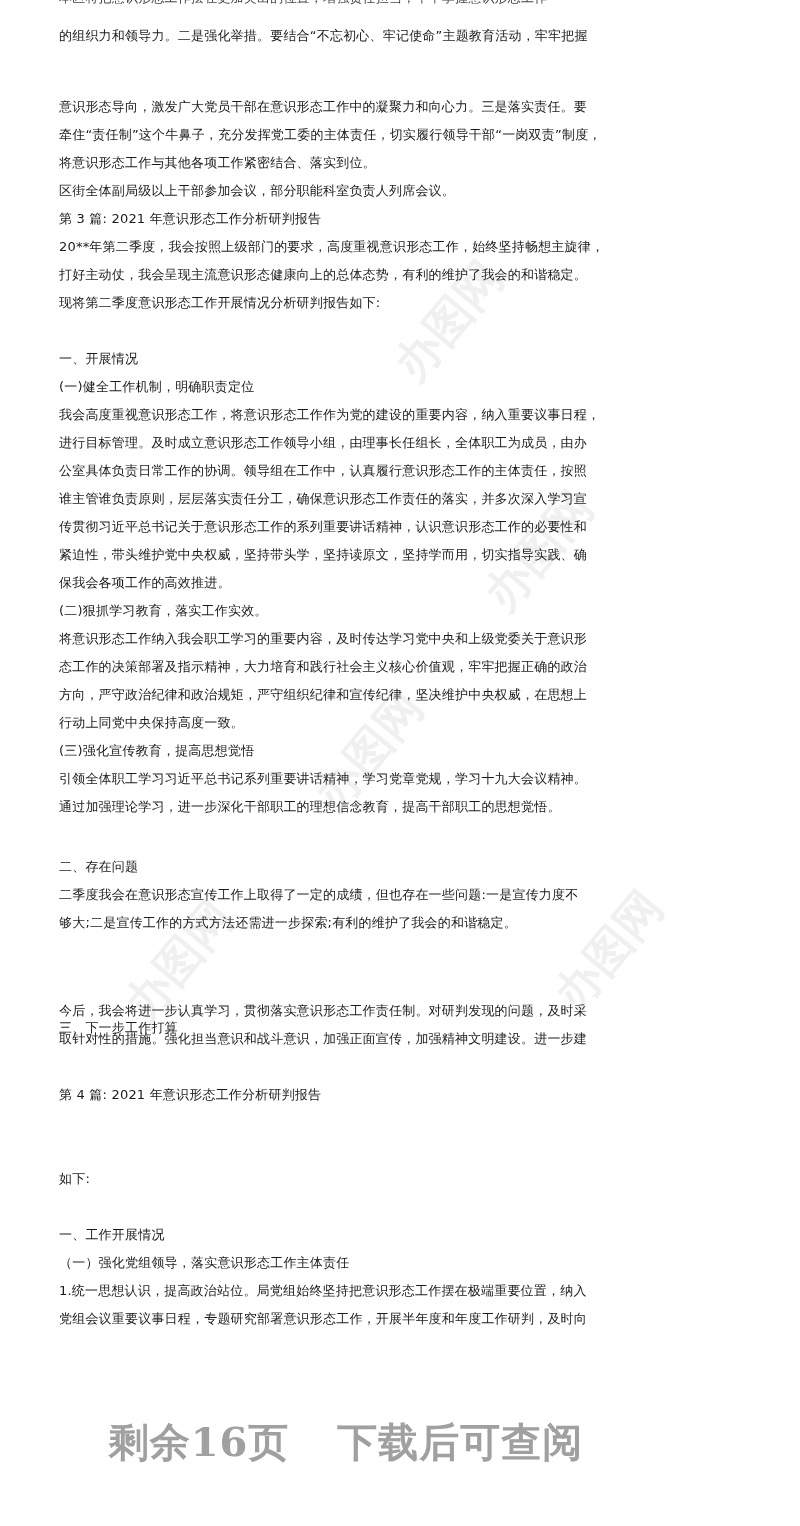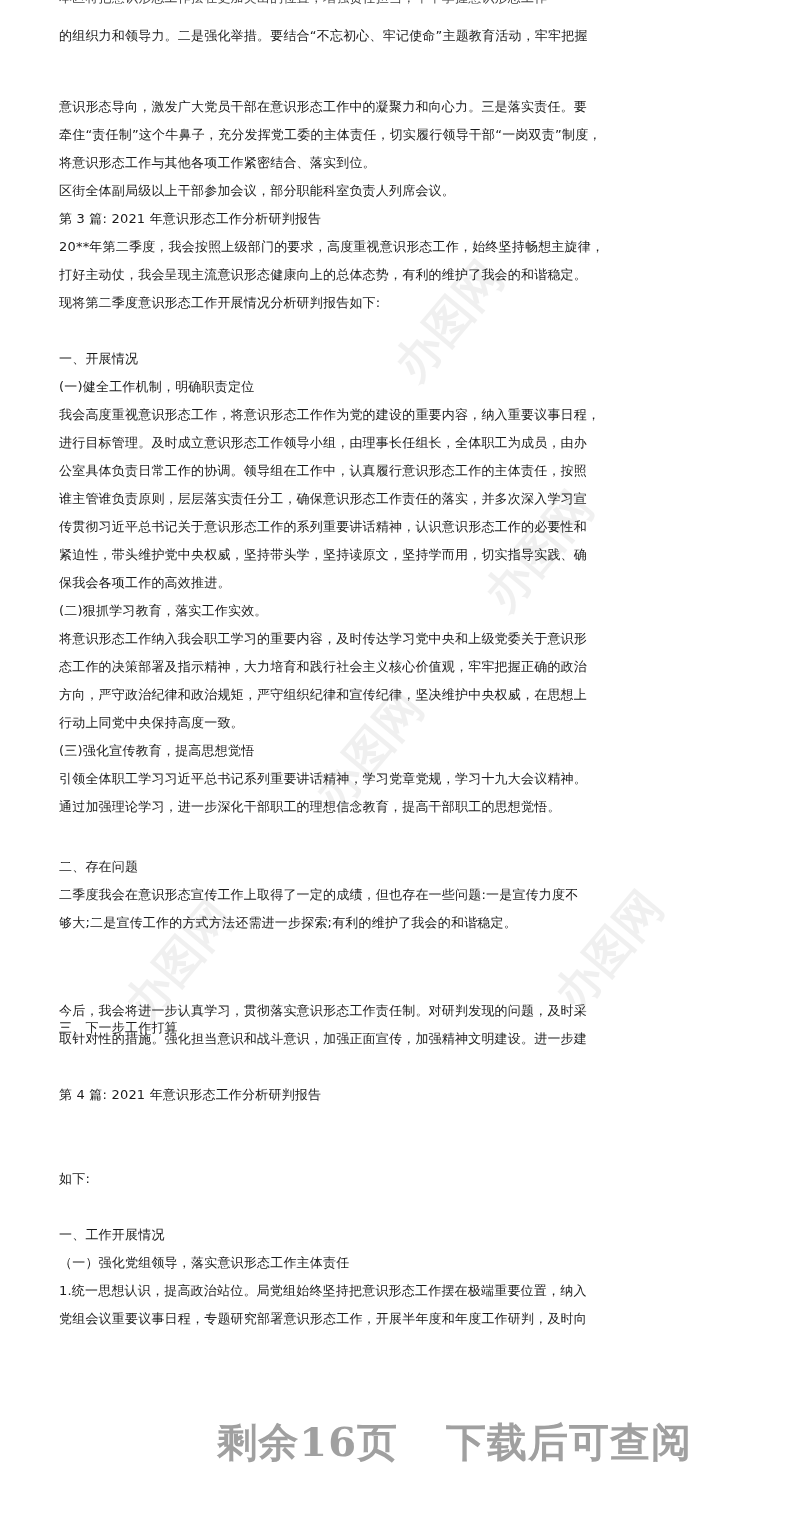--- a/index.html
+++ b/index.html
@@ -6,21 +6,21 @@
   body { width: 800px; height: 1526px; position: relative; overflow: hidden;
          font-family: "DejaVu Sans", "Liberation Sans", sans-serif; color: #1a1a1a; }
   .page { position: absolute; left: 0; top: 0; width: 800px; height: 1526px; }
   .line { position: absolute; left: 24px; width: 760px; font-size: 13px; line-height: 28px;
           white-space: nowrap; letter-spacing: 0.2px; margin-left: 35px; }
   .cut-top { top: -16px; opacity: 0.85; }
   .watermark { position: absolute; color: rgba(0,0,0,0.06); font-size: 46px; font-weight: bold;
                transform: rotate(-50deg); pointer-events: none; white-space: nowrap; }
   .fade { position: absolute; left: 0; top: 1330px; width: 800px; height: 40px;
           background: linear-gradient(rgba(255,255,255,0), #fff); }
-  .footer-banner { position: absolute; left: 0; top: 1415px; width: 692px; text-align: right;
+  .footer-banner { position: absolute; left: 0; top: 1415px; width: 692px; text-align: center;
                    font-family: "DejaVu Serif", "Liberation Serif", serif; font-weight: bold;
                    font-size: 40px; color: #a0a0a0; letter-spacing: 1px; }
   .footer-banner span { display: inline-block; }
   .footer-banner .gap { width: 48px; }
 </style>
 </head>
 <body>
 
 <div class="page">
 

